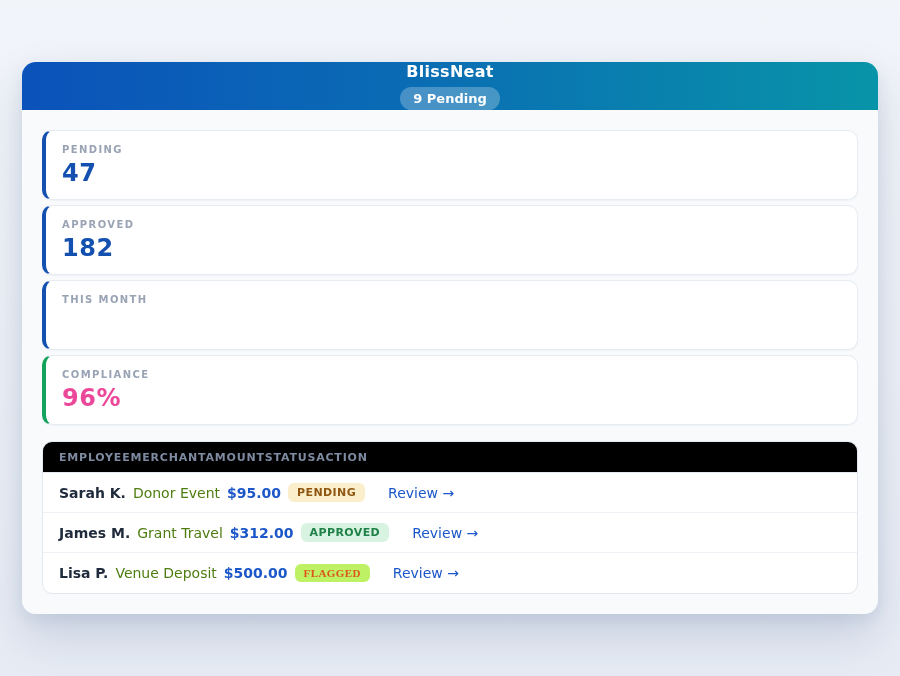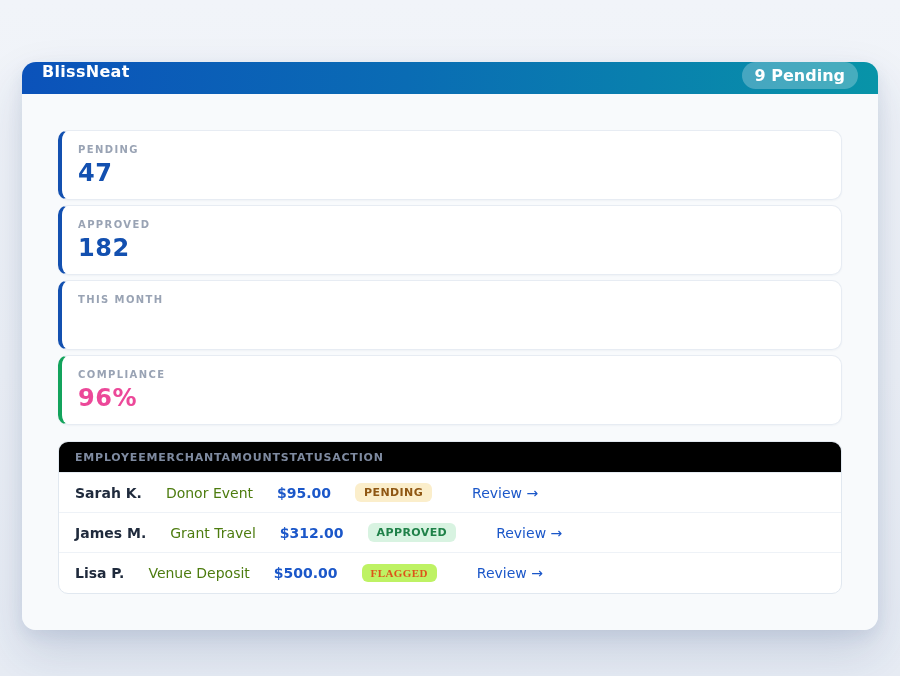--- a/index.html
+++ b/index.html
@@ -8,47 +8,48 @@
     font-family: "DejaVu Sans", "Liberation Sans", sans-serif;
     background: linear-gradient(180deg, #f1f4f9 0%, #edf1f7 55%, #e7ecf4 100%);
   }
   .app-card {
     width: 856px;
     margin: 62px 22px 0;
     border-radius: 14px;
     box-shadow: 0 22px 48px rgba(31, 59, 115, 0.16), 0 6px 16px rgba(31, 59, 115, 0.08);
   }
   .app-header {
-    height: 32px;
+    height: 48px;
     display: flex;
-    align-items: flex-start;
+    align-items: center;
     justify-content: space-between;
     padding: 0 20px;
     background: linear-gradient(90deg, #0b52ba 0%, #0a6cb4 45%, #0894a8 100%);
     border-radius: 14px 14px 0 0;
+    flex-direction: column;
   }
   .app-title {
     color: #ffffff;
     font-size: 16px;
     font-weight: bold;
     letter-spacing: 0.3px;
   }
   .header-badge {
     background: rgba(255, 255, 255, 0.25);
     color: #ffffff;
-    font-size: 16px;
+    font-size: 13px;
     font-weight: bold;
     padding: 4px 13px;
     border-radius: 999px;
     white-space: nowrap;
   }
   .app-body {
     background: #f8fafc;
     border-radius: 0 0 14px 14px;
-    padding: 36px;
+    padding: 20px;
   }
   .stat-card {
     background: #ffffff;
     border: 1px solid #e7ecf3;
     border-left: 4px solid #1350b0;
     border-radius: 10px;
     height: 70px;
     padding: 13px 16px 0;
     margin-bottom: 5px;
     box-shadow: 0 1px 2px rgba(20, 45, 90, 0.04);
@@ -79,21 +80,21 @@
     padding: 9px 16px 8px;
     font-size: 11px;
     font-weight: bold;
     letter-spacing: 0.8px;
     color: #7e8aa0;
   }
   .table-head span { display: inline; }
   .table-row {
     display: flex;
     align-items: center;
-    gap: 24px;
+    gap: 7px;
     height: 40px;
     padding: 0 16px;
     border-bottom: 1px solid #eef2f7;
     font-size: 14px;
   }
   .table-row:last-child { border-bottom: none; }
   .cell-name { font-weight: bold; color: #1f2a3c; }
   .cell-merchant { color: #4d7c0f; }
   .cell-amount { font-weight: bold; color: #1b57c9; }
   .status-badge {

